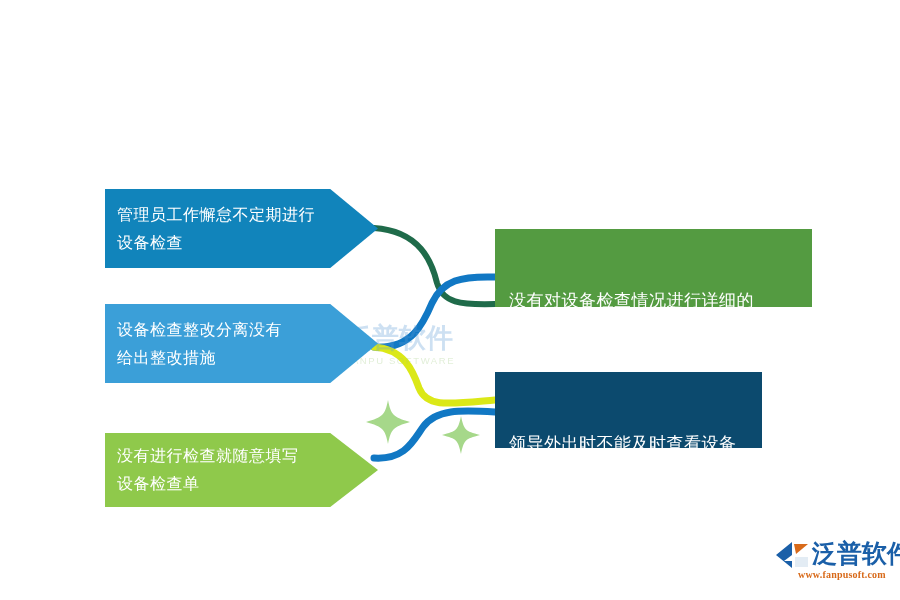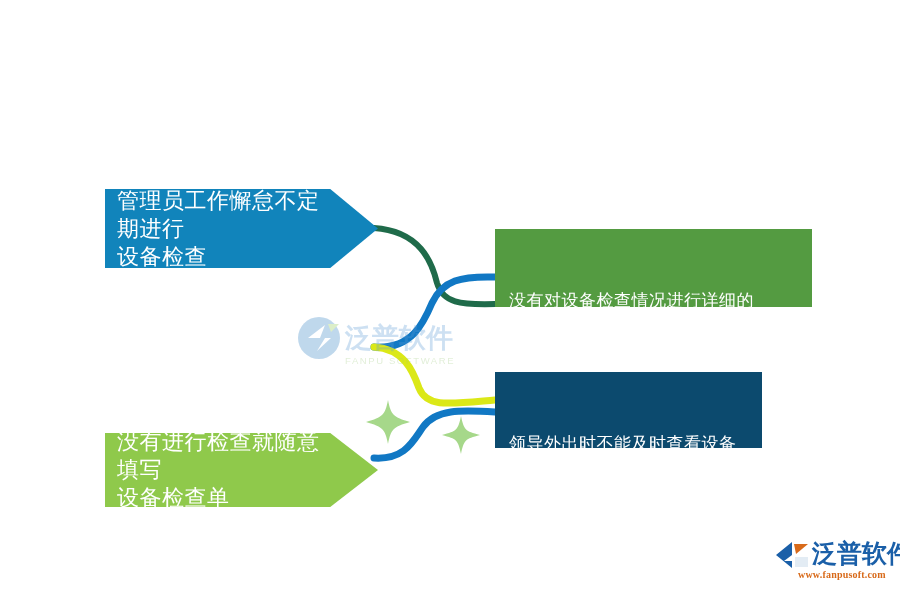--- a/index.html
+++ b/index.html
@@ -47,21 +47,21 @@
     position: absolute;
     z-index: 3;
     box-sizing: border-box;
     display: flex;
     align-items: center;
     -webkit-clip-path: polygon(0 0, 82.5% 0, 100% 50%, 82.5% 100%, 0 100%);
     clip-path: polygon(0 0, 82.5% 0, 100% 50%, 82.5% 100%, 0 100%);
   }
   .arrow-text {
     color: #ffffff;
-    font-size: 22px;
+    font-size: 16px;
     line-height: 28px;
     letter-spacing: 0.5px;
     padding-left: 12px;
     padding-right: 56px;
     white-space: pre-line;
   }
   
   .panel-box {
     position: absolute;
     z-index: 3;
@@ -144,20 +144,24 @@
     </g>
     <text x="50" y="35" font-family="Liberation Sans, sans-serif" font-size="27" font-weight="bold" fill="#5b9bd5">泛普软件</text>
     <text x="50" y="52" font-family="Liberation Sans, sans-serif" font-size="9.5" letter-spacing="1.6" fill="#9ec97e">FANPU SOFTWARE</text>
   </svg>
 
   <div class="arrow-shape" style="left:105px; top:189px; width:273px; height:79px; background:#1184bb;">
     <div class="arrow-text">管理员工作懈怠不定期进行
 设备检查</div>
   </div>
 
+  <div class="arrow-shape" style="left:105px; top:304px; width:273px; height:79px; background:#3b9fd8;">
+    <div class="arrow-text">设备检查整改分离没有
+给出整改措施</div>
+  </div>
 
   <div class="arrow-shape" style="left:105px; top:418px; width:273px; height:74px; background:#8fc94b;margin-top:15px;">
     <div class="arrow-text">没有进行检查就随意填写
 设备检查单</div>
   </div>
 
   <div class="panel-box" style="left:495px; top:229px; width:317px; height:78px; background:#549b41;">
     <div class="panel-text">没有对设备检查情况进行详细的
 登记</div>
   </div>

